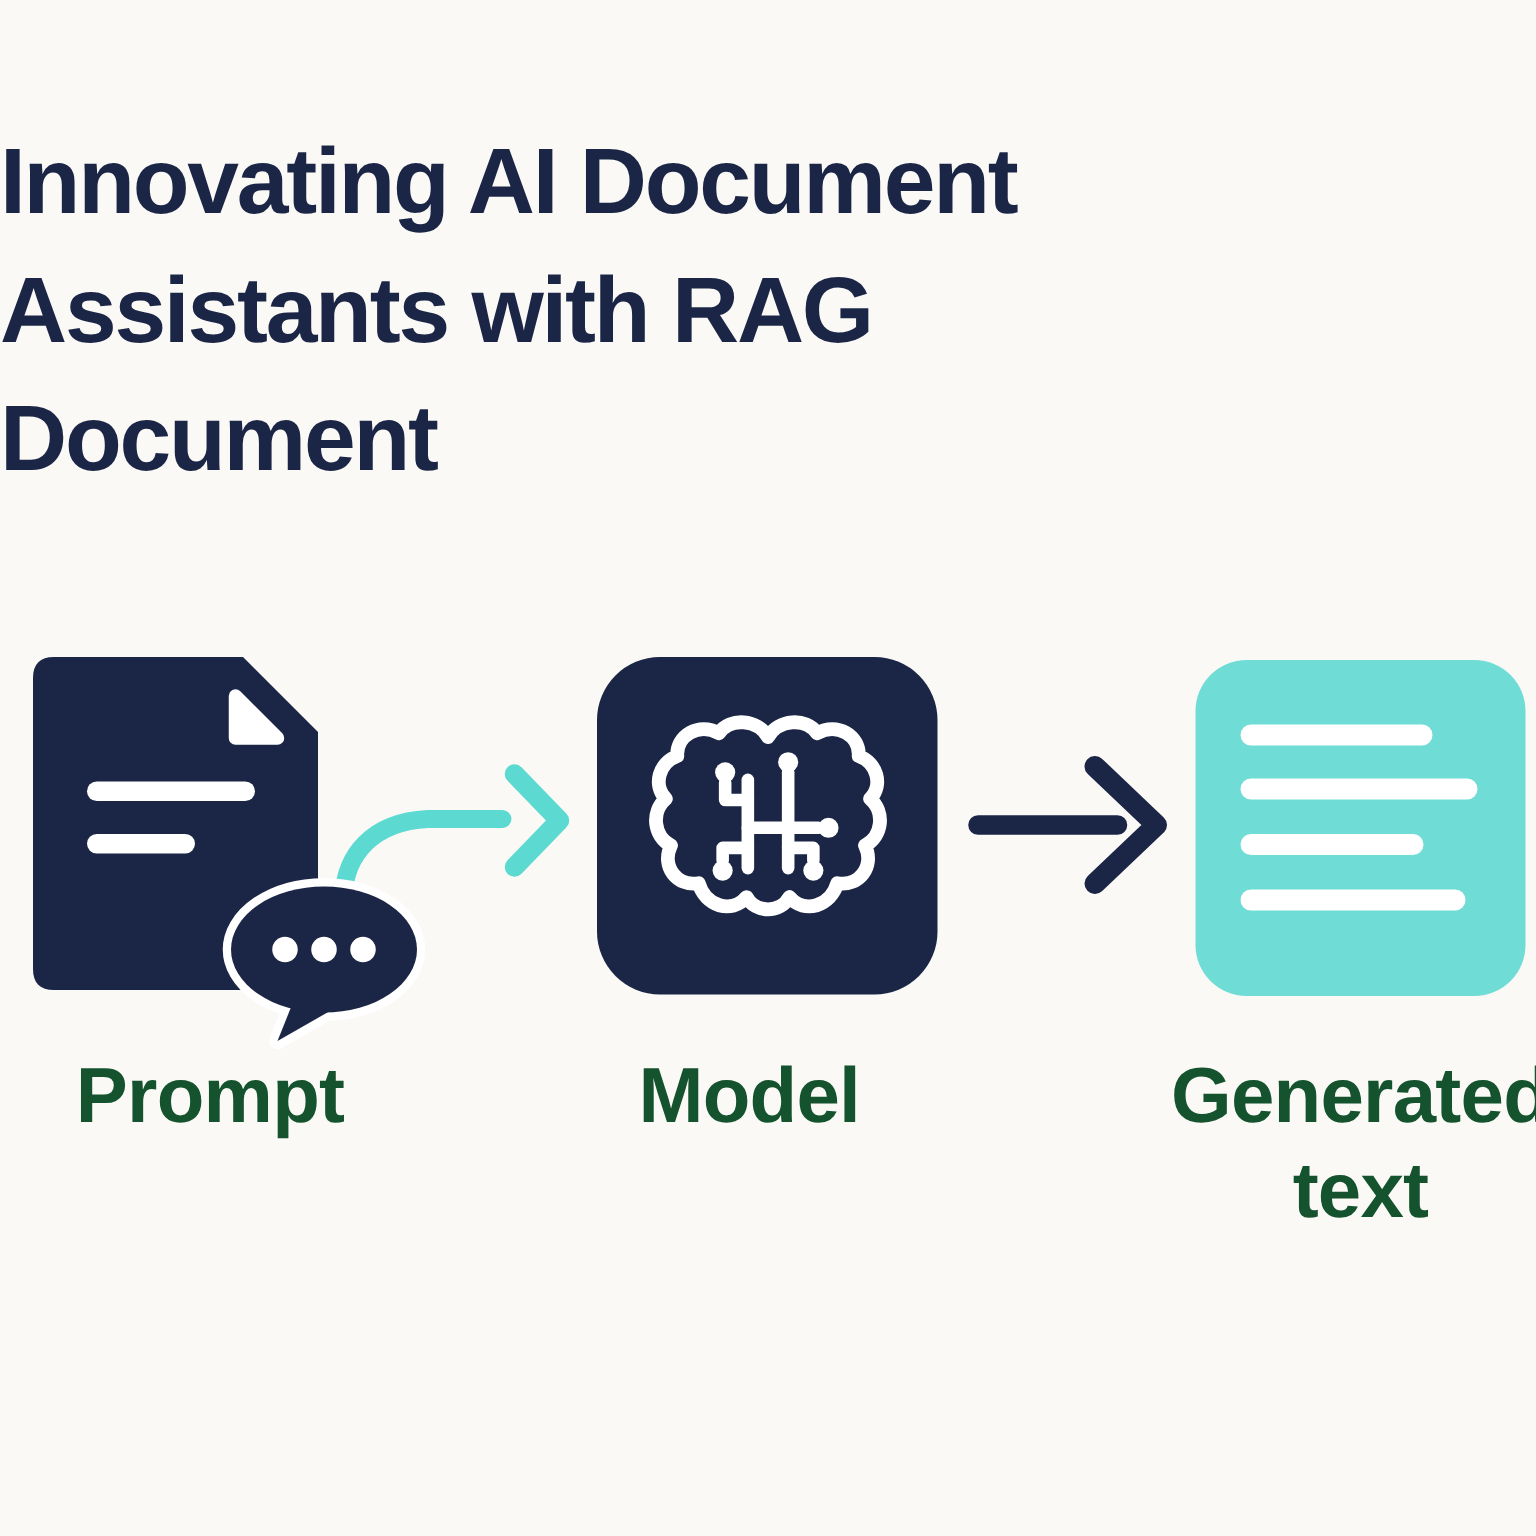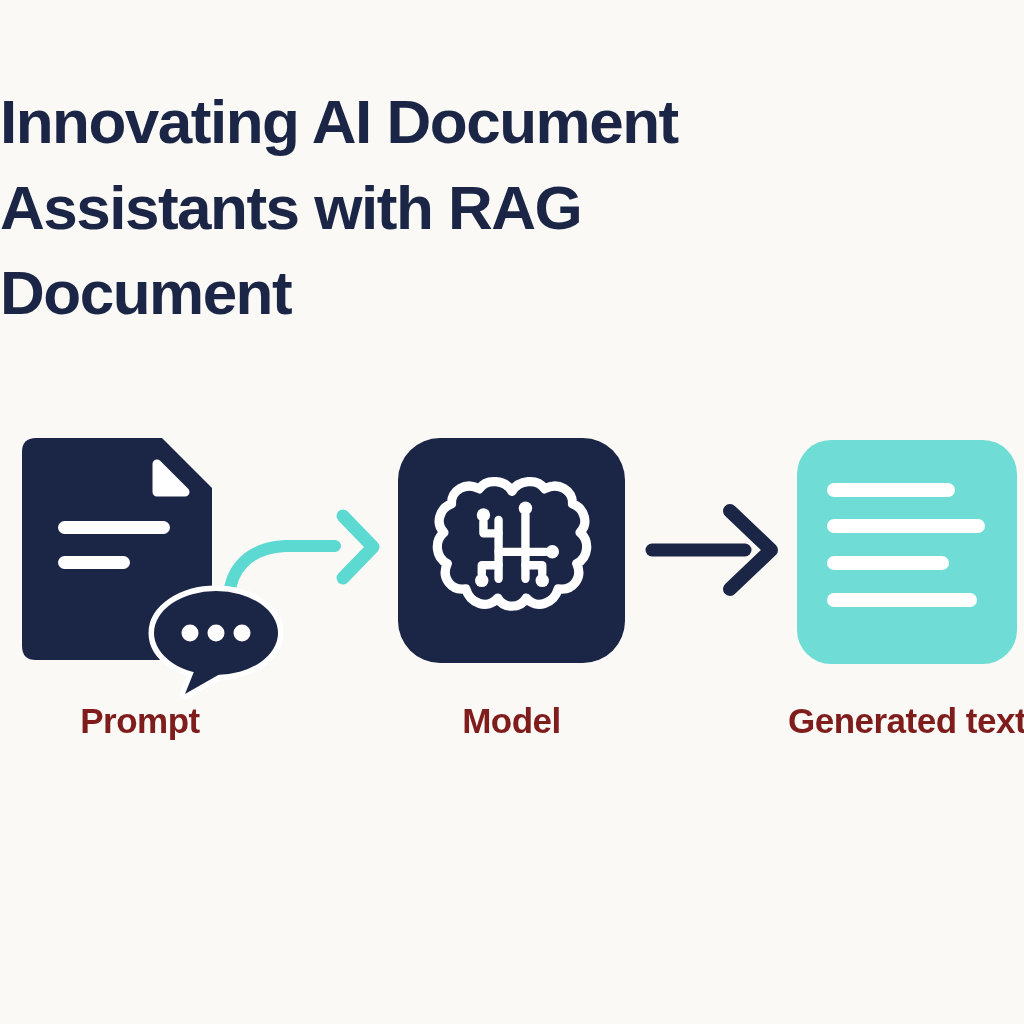--- a/index.html
+++ b/index.html
@@ -23,28 +23,28 @@
     color: #1B2545;
     font-weight: 700;
     font-size: 62px;
     line-height: 1.38;
     letter-spacing: -1.5px;
     margin-top: 21px;
   }
   .step-label {
     position: absolute;
     text-align: center;
-    color: #7f1d1d;
+    color: #14532d;
     font-weight: 700;
-    font-size: 35px;
+    font-size: 52px;
     line-height: 1.22;
     letter-spacing: -0.5px;
   }
   .label-prompt   { left: 15px;  top: 700px; width: 250px; }
-  .label-model    { left: 398px; top: 700px; width: 227px; }
+  .label-model    { left: 386px; top: 700px; width: 227px; }
   .label-generated{ left: 775px; top: 700px; width: 264px; }
 
   .svg-abs { position: absolute; }
 
   .model-box {
     position: absolute;
     left: 398px; top: 438px;
     width: 227px; height: 225px;
     background: #1B2545;
     border-radius: 42px;

